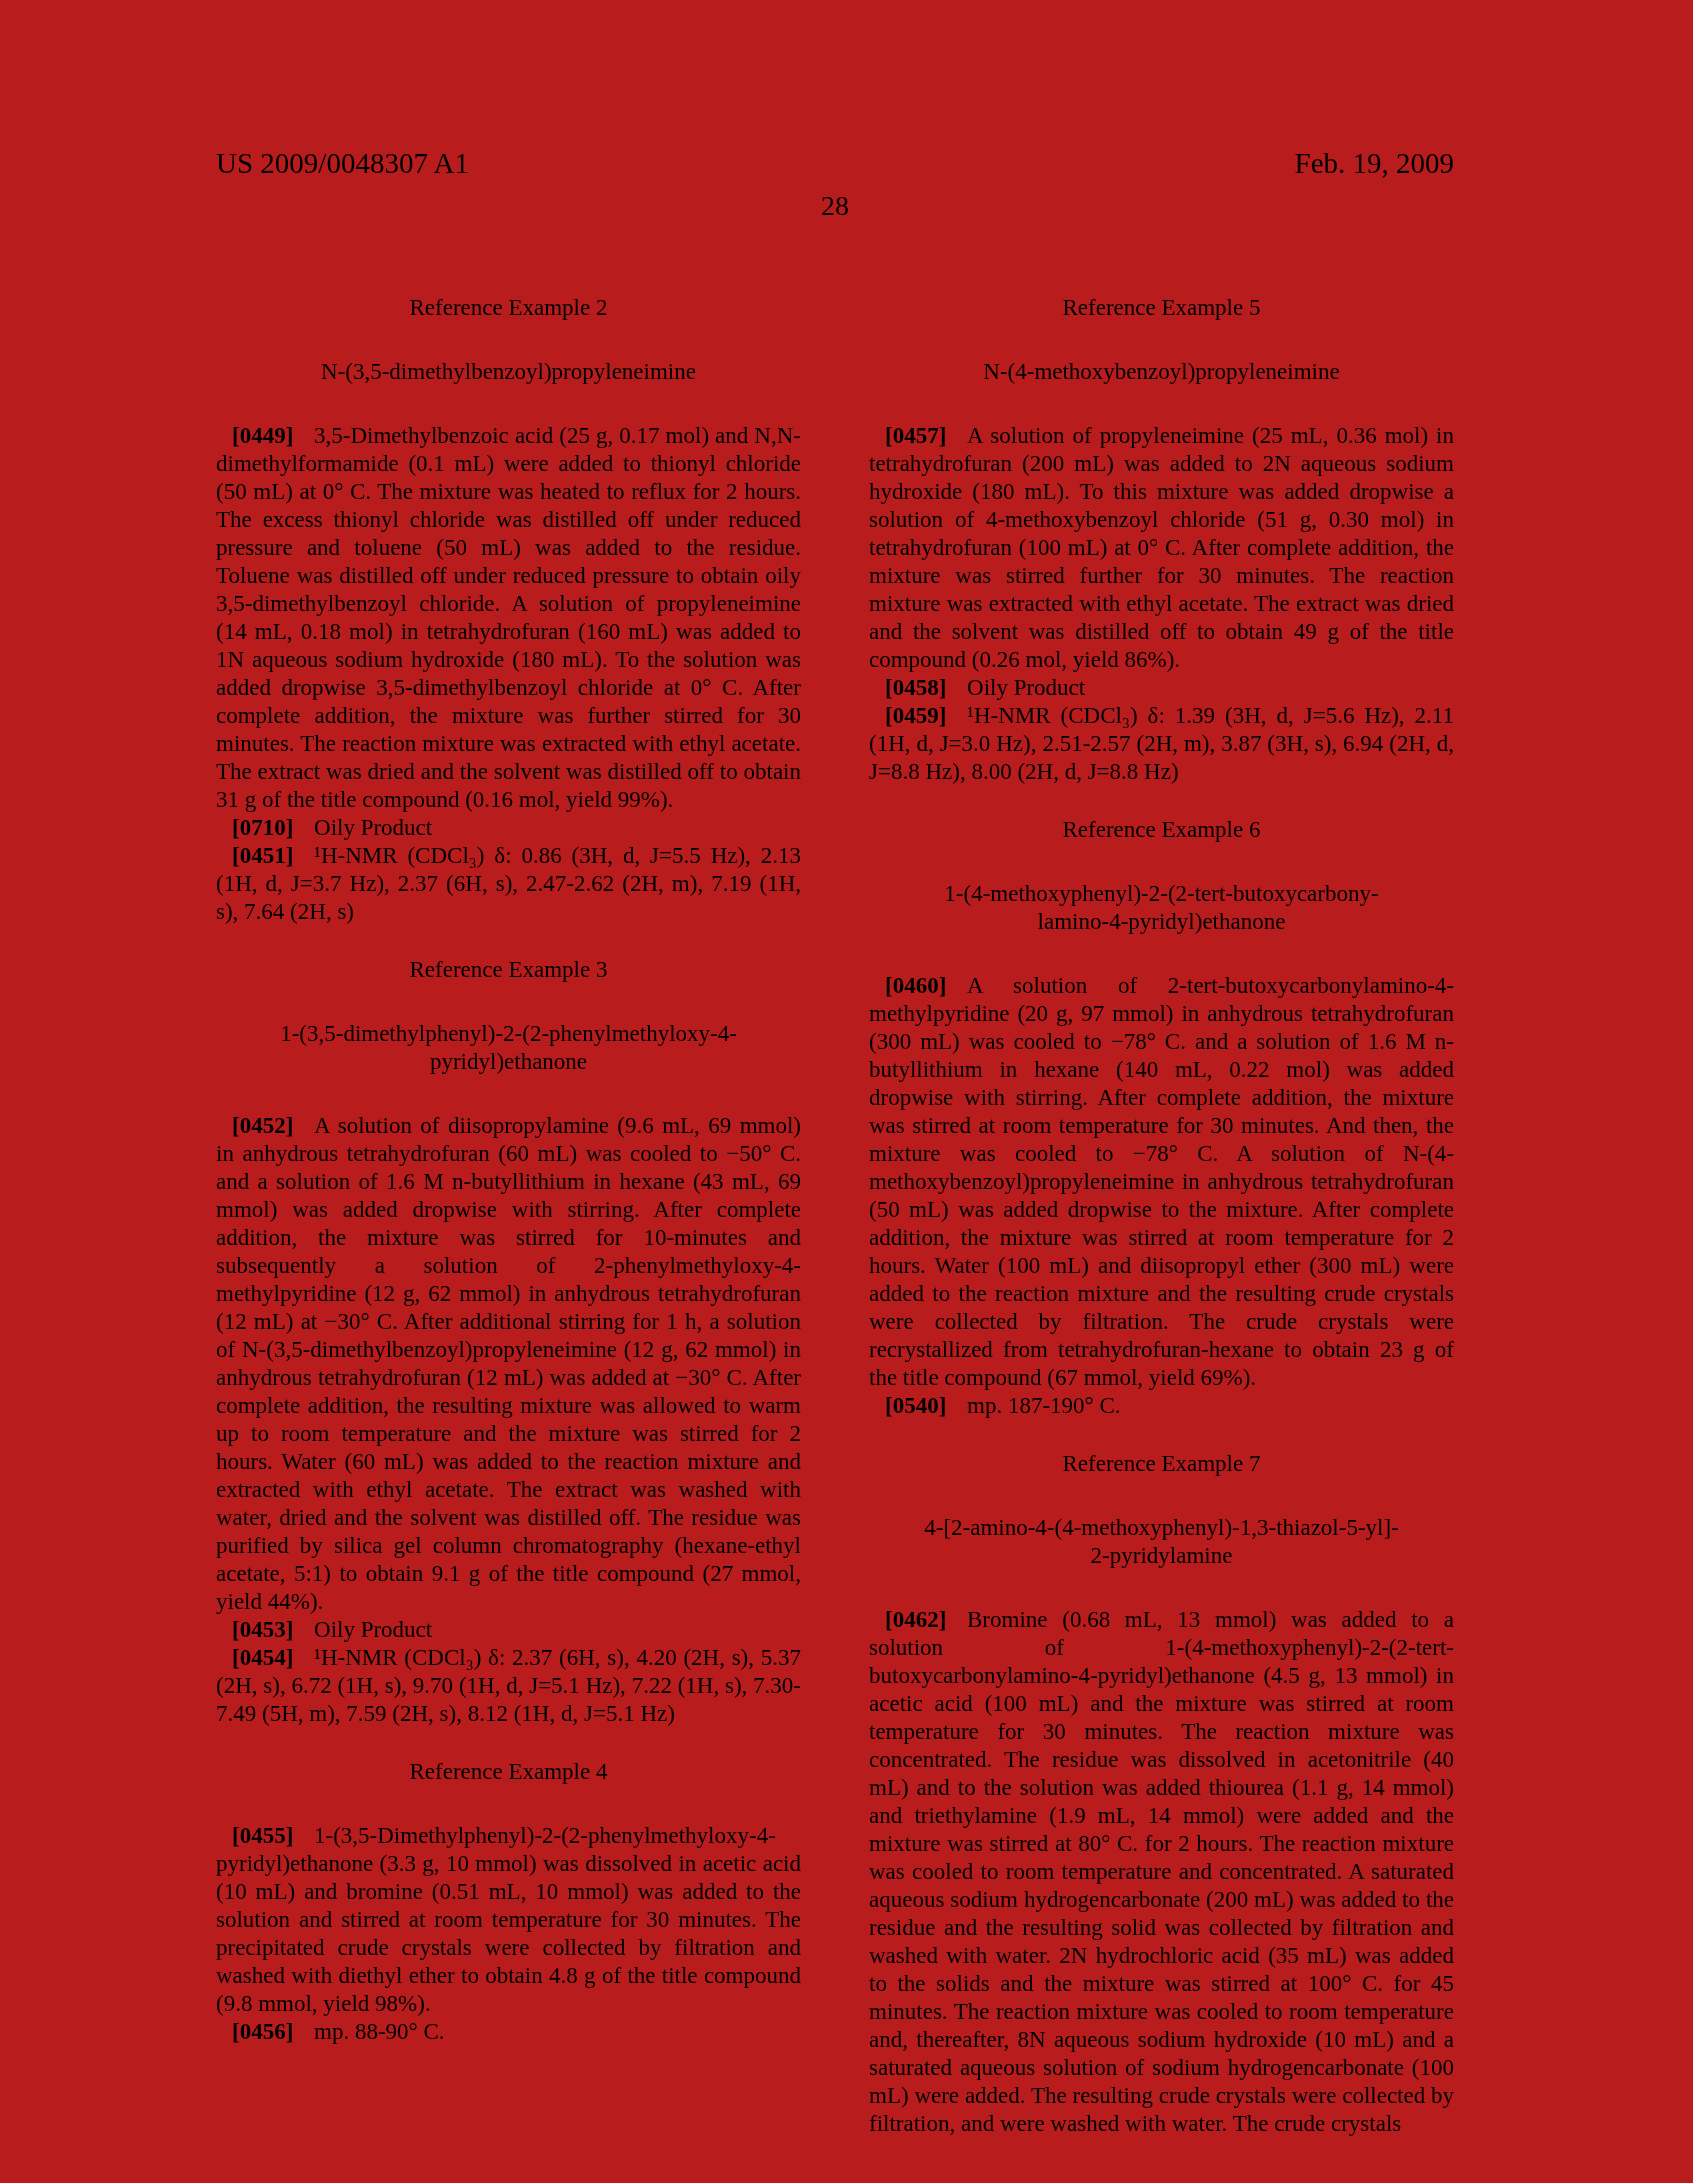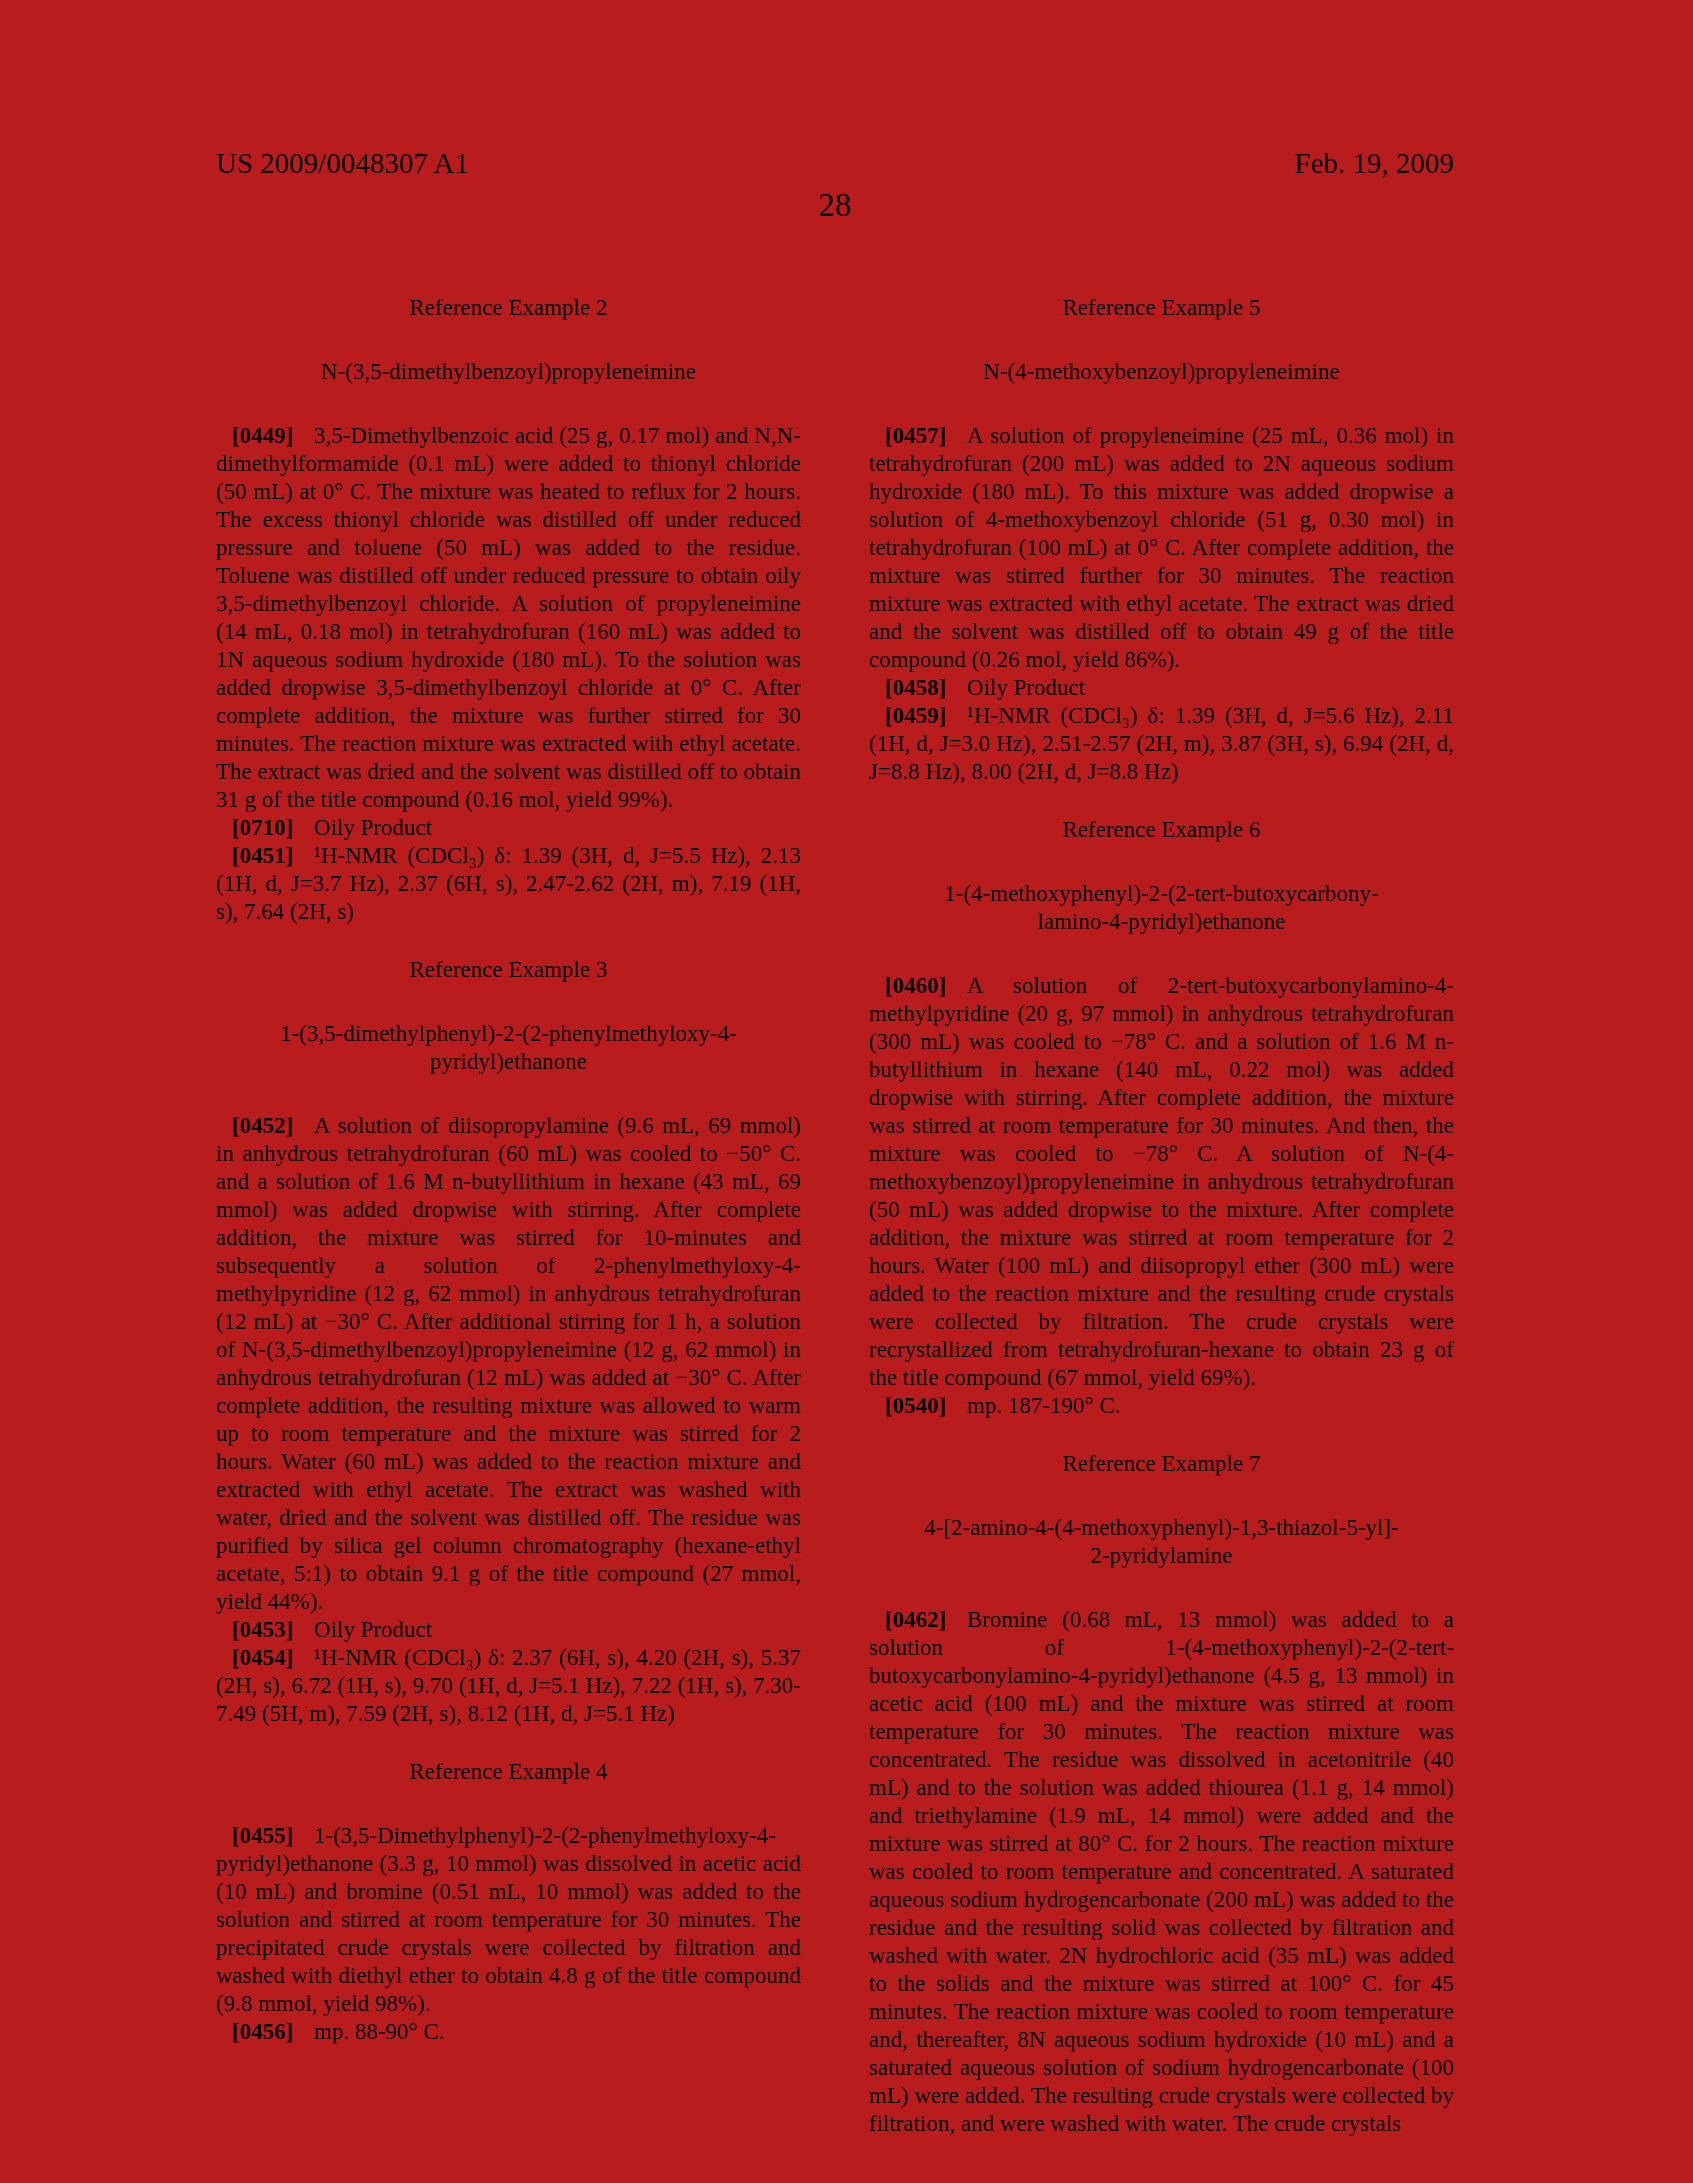--- a/index.html
+++ b/index.html
@@ -25,21 +25,21 @@
     justify-content: space-between;
     font-size: 29px;
     line-height: 32px;
   }
   .pageno {
     position: absolute;
     left: 216px;
     width: 1238px;
     top: 191px;
     text-align: center;
-    font-size: 33px;
+    font-size: 28px;
     line-height: 29px;
   }
   .columns {
     position: absolute;
     left: 216px;
     top: 294px;
     width: 1238px;
     display: flex;
     gap: 68px;
   }
@@ -82,21 +82,21 @@
 
   <div class="pageno">28</div>
 
   <div class="columns">
 
     <div class="col">
       <div class="h first">Reference Example 2</div>
       <div class="sh">N-(3,5-dimethylbenzoyl)propyleneimine</div>
       <p class="para"><b>[0449]</b><span>3,5-Dimethylbenzoic acid (25 g, 0.17 mol) and N,N-dimethylformamide (0.1 mL) were added to thionyl chloride (50 mL) at 0° C. The mixture was heated to reflux for 2 hours. The excess thionyl chloride was distilled off under reduced pressure and toluene (50 mL) was added to the residue. Toluene was distilled off under reduced pressure to obtain oily 3,5-dimethylbenzoyl chloride. A solution of propyleneimine (14 mL, 0.18 mol) in tetrahydrofuran (160 mL) was added to 1N aqueous sodium hydroxide (180 mL). To the solution was added dropwise 3,5-dimethylbenzoyl chloride at 0° C. After complete addition, the mixture was further stirred for 30 minutes. The reaction mixture was extracted with ethyl acetate. The extract was dried and the solvent was distilled off to obtain 31 g of the title compound (0.16 mol, yield 99%).</span></p>
       <p class="para"><b>[0710]</b><span>Oily Product</span></p>
-      <p class="para"><b>[0451]</b><span>¹H-NMR (CDCl₃) δ: 1.39 (3H, d, J=5.5 Hz), 2.13 (1H, d, J=3.7 Hz), 2.37 (6H, s), 2.47-2.62 (2H, m), 7.19 (1H, s), 7.64 (2H, s)</span></p>
+      <p class="para"><b>[0451]</b><span>¹H-NMR (CDCl₃) δ: 0.86 (3H, d, J=5.5 Hz), 2.13 (1H, d, J=3.7 Hz), 2.37 (6H, s), 2.47-2.62 (2H, m), 7.19 (1H, s), 7.64 (2H, s)</span></p>
       <div class="h">Reference Example 3</div>
       <div class="sh">1-(3,5-dimethylphenyl)-2-(2-phenylmethyloxy-4-
 pyridyl)ethanone</div>
       <p class="para"><b>[0452]</b><span>A solution of diisopropylamine (9.6 mL, 69 mmol) in anhydrous tetrahydrofuran (60 mL) was cooled to −50° C. and a solution of 1.6 M n-butyllithium in hexane (43 mL, 69 mmol) was added dropwise with stirring. After complete addition, the mixture was stirred for 10-minutes and subsequently a solution of 2-phenylmethyloxy-4-methylpyridine (12 g, 62 mmol) in anhydrous tetrahydrofuran (12 mL) at −30° C. After additional stirring for 1 h, a solution of N-(3,5-dimethylbenzoyl)propyleneimine (12 g, 62 mmol) in anhydrous tetrahydrofuran (12 mL) was added at −30° C. After complete addition, the resulting mixture was allowed to warm up to room temperature and the mixture was stirred for 2 hours. Water (60 mL) was added to the reaction mixture and extracted with ethyl acetate. The extract was washed with water, dried and the solvent was distilled off. The residue was purified by silica gel column chromatography (hexane-ethyl acetate, 5:1) to obtain 9.1 g of the title compound (27 mmol, yield 44%).</span></p>
       <p class="para"><b>[0453]</b><span>Oily Product</span></p>
       <p class="para"><b>[0454]</b><span>¹H-NMR (CDCl₃) δ: 2.37 (6H, s), 4.20 (2H, s), 5.37 (2H, s), 6.72 (1H, s), 9.70 (1H, d, J=5.1 Hz), 7.22 (1H, s), 7.30-7.49 (5H, m), 7.59 (2H, s), 8.12 (1H, d, J=5.1 Hz)</span></p>
       <div class="h">Reference Example 4</div>
       <p class="para"><b>[0455]</b><span>1-(3,5-Dimethylphenyl)-2-(2-phenylmethyloxy-4-pyridyl)ethanone (3.3 g, 10 mmol) was dissolved in acetic acid (10 mL) and bromine (0.51 mL, 10 mmol) was added to the solution and stirred at room temperature for 30 minutes. The precipitated crude crystals were collected by filtration and washed with diethyl ether to obtain 4.8 g of the title compound (9.8 mmol, yield 98%).</span></p>
       <p class="para"><b>[0456]</b><span>mp. 88-90° C.</span></p>
     </div>

